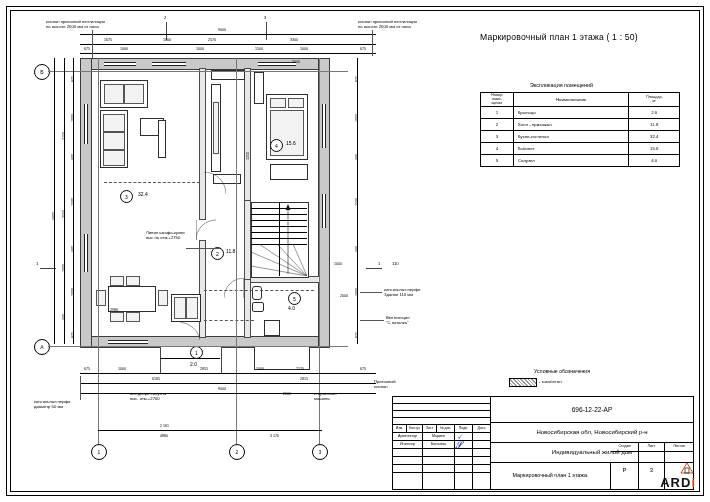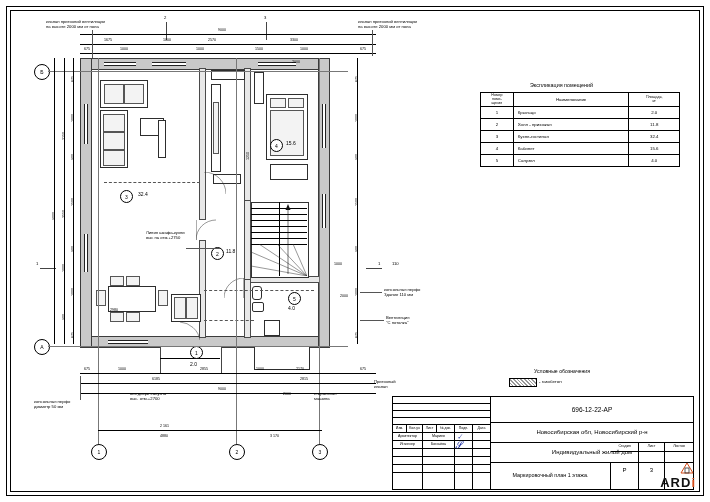--- a/index.html
+++ b/index.html
@@ -56,20 +56,21 @@
   #logo-mark{position:absolute;right:16px;bottom:28px;width:14px;height:12px;}
   .sig{position:absolute;color:#1b2ea0;font-family:"Liberation Serif",serif;font-size:7px;font-style:italic;transform:rotate(-8deg);}
 </style>
 </head>
 <body>
 
 <div id="sheet">
   <div class="frame"></div>
   <div class="frame2"></div>
 
+  <div id="title-main">Маркировочный план 1 этажа ( 1 : 50)</div>
 
   <div id="exp-title">Экспликация помещений</div>
   <table id="exp">
     <tbody>
         <tr>
       <td style="width:28px;font-size:3.6px;line-height:1.05;">Номер<br>поме-<br>щения</td>
       <td style="width:112px;">Наименование</td>
       <td style="width:46px;font-size:3.6px;line-height:1.05;">Площадь,<br>м²</td>
     </tr>
     <tr>

